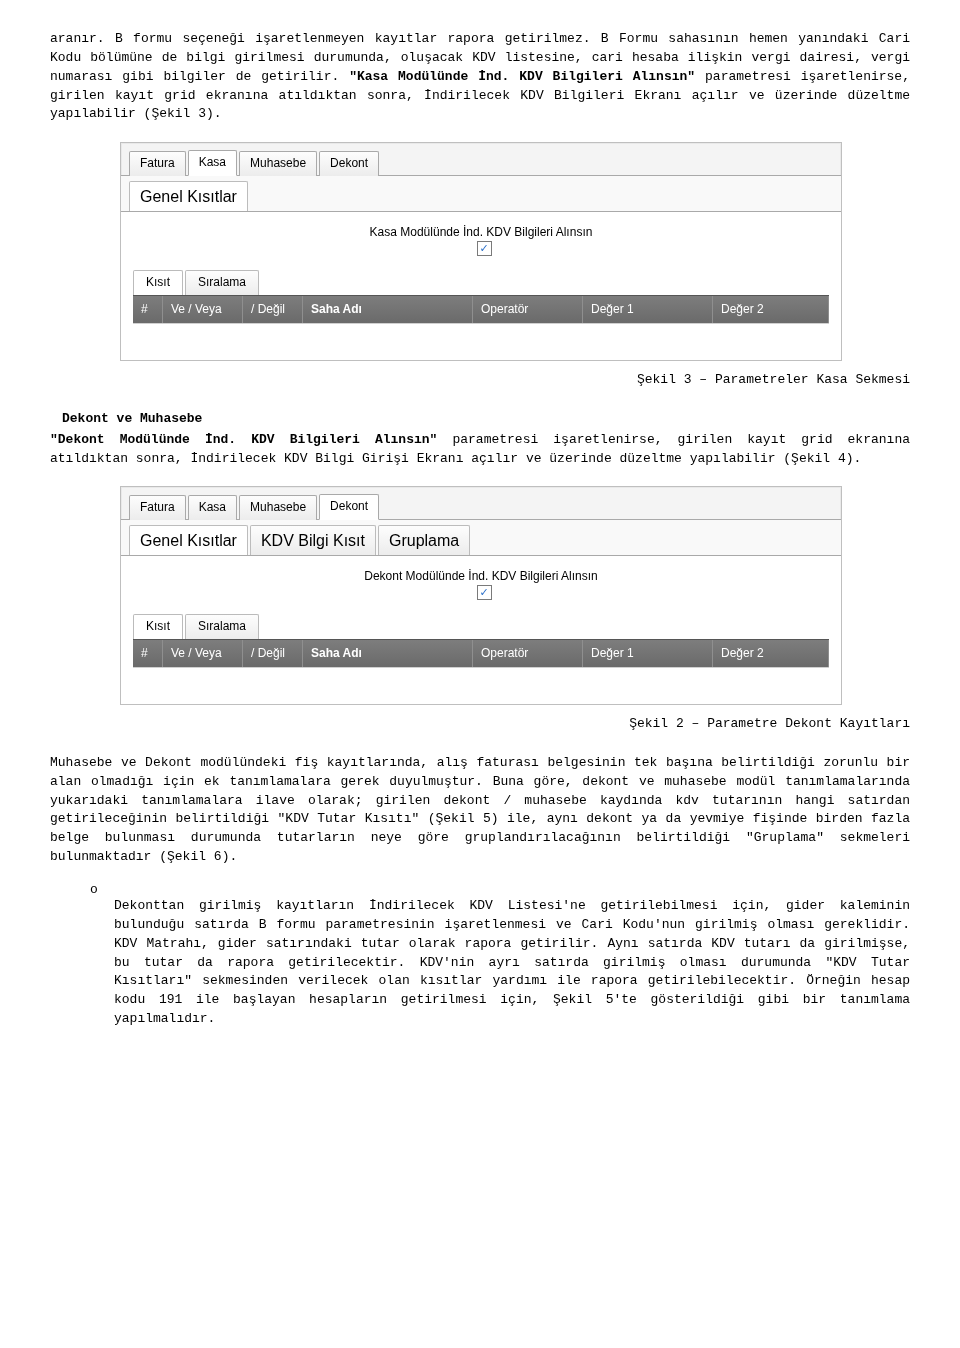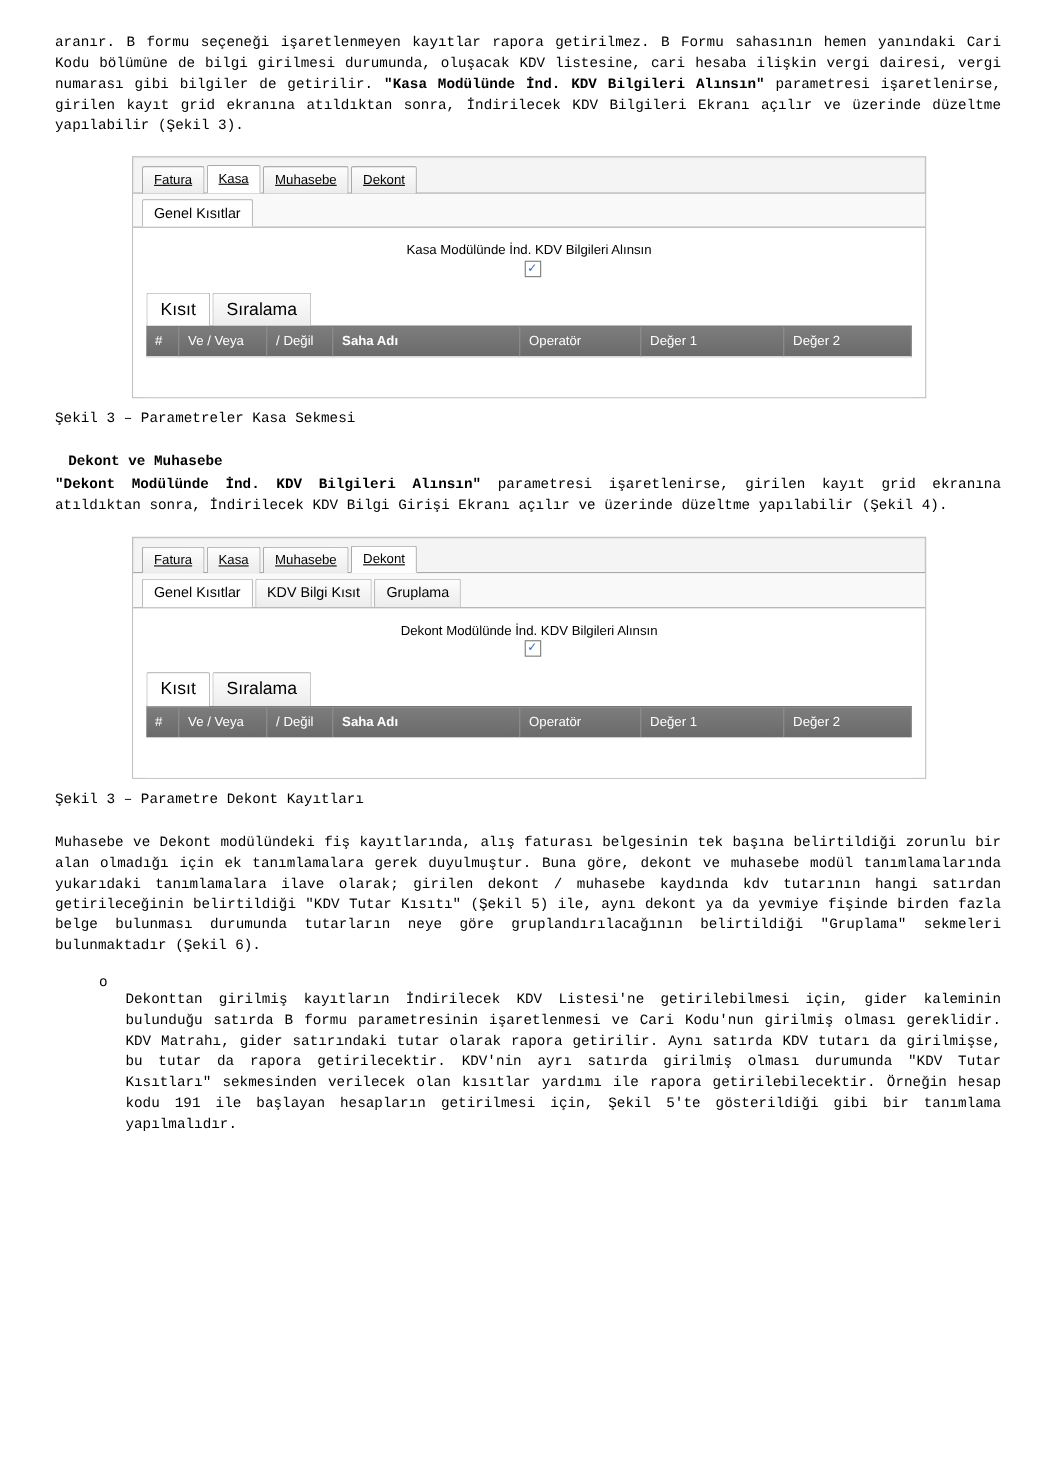--- a/index.html
+++ b/index.html
@@ -16,21 +16,21 @@
   .para {
     text-align: justify;
     margin: 0 0 14px 0;
   }
   .bold { font-weight: bold; }
   .figure {
     margin: 18px auto 10px auto;
     width: 720px;
   }
   .caption {
-    text-align: left;
+    text-align: right;
     margin: 10px 0 20px 0;
   }
   .section-head {
     font-weight: bold;
     margin: 6px 0 2px 12px;
   }
   .indent-list {
     margin: 10px 0 0 40px;
   }
   .indent-list .item-row { display: flex; }
@@ -54,41 +54,40 @@
     border: 1px solid #a9a9a9;
     border-bottom: none;
     background: linear-gradient(#fdfdfd,#ececec);
     padding: 3px 10px;
     margin-right: 2px;
     font-family: Tahoma, Arial, sans-serif;
     font-size: 12px;
     border-radius: 2px 2px 0 0;
     position: relative;
     top: 1px;
-    text-decoration: underline;
   }
   .tab.active {
     background: #fff;
     border-bottom: 1px solid #fff;
     z-index: 2;
   }
   .subtab-row {
     display: flex;
     border-top: 1px solid #a9a9a9;
     background: #f9f9f9;
     padding: 5px 8px 0 8px;
   }
   .subtab {
     border: 1px solid #bcbcbc;
     border-bottom: none;
     background: linear-gradient(#fdfdfd,#ececec);
     padding: 3px 10px;
     margin-right: 2px;
     font-family: Tahoma, Arial, sans-serif;
-    font-size: 13px;
+    font-size: 16px;
     border-radius: 2px 2px 0 0;
   }
   .subtab.active {
     background: #fff;
   }
   .form-area {
     border-top: 1px solid #a9a9a9;
     background: #fff;
     padding: 12px 12px 0 12px;
     font-family: Tahoma, Arial, sans-serif;
@@ -116,21 +115,21 @@
     display: flex;
     margin: 6px 0 0 0;
   }
   .inner-tab {
     border: 1px solid #bbb;
     border-bottom: none;
     background: linear-gradient(#fdfdfd,#ededed);
     padding: 3px 12px;
     margin-right: 2px;
     font-family: Tahoma, Arial, sans-serif;
-    font-size: 16px;
+    font-size: 12px;
     border-radius: 2px 2px 0 0;
     text-align: center;
   }
   .inner-tab.active { background:#fff; }
   .grid-head {
     display: flex;
     background: linear-gradient(#7d7d7d,#6a6a6a);
     color: #fff;
     font-family: Tahoma, Arial, sans-serif;
     font-size: 12px;
@@ -232,21 +231,21 @@
         <div class="col c-degil">/ Değil</div>
         <div class="col c-saha">Saha Adı</div>
         <div class="col c-op">Operatör</div>
         <div class="col c-d1">Değer 1</div>
         <div class="col c-d2">Değer 2</div>
       </div>
       <div class="grid-body"></div>
     </div>
   </div>
 </div>
-<p class="caption">Şekil 3 – Parametre Dekont Kayıtları</p>
+<p class="caption">Şekil 2 – Parametre Dekont Kayıtları</p>
 
 <p class="para">Muhasebe ve Dekont modülündeki fiş kayıtlarında, alış faturası belgesinin tek başına belirtildiği zorunlu bir alan olmadığı için ek tanımlamalara gerek duyulmuştur. Buna göre, dekont ve muhasebe modül tanımlamalarında yukarıdaki tanımlamalara ilave olarak; girilen dekont / muhasebe kaydında kdv tutarının hangi satırdan getirileceğinin belirtildiği "KDV Tutar Kısıtı" (Şekil 5) ile, aynı dekont ya da yevmiye fişinde birden fazla belge bulunması durumunda tutarların neye göre gruplandırılacağının belirtildiği "Gruplama" sekmeleri bulunmaktadır (Şekil 6).</p>
 
 <div class="indent-list">
   <div class="item-row">
     <div class="marker">o</div>
     <div class="item-body">Dekonttan girilmiş kayıtların İndirilecek KDV Listesi'ne getirilebilmesi için, gider kaleminin bulunduğu satırda B formu parametresinin işaretlenmesi ve Cari Kodu'nun girilmiş olması gereklidir. KDV Matrahı, gider satırındaki tutar olarak rapora getirilir.  Aynı satırda KDV tutarı da girilmişse, bu tutar da rapora getirilecektir.  KDV'nin ayrı satırda girilmiş olması durumunda "KDV Tutar Kısıtları" sekmesinden verilecek olan kısıtlar yardımı ile rapora getirilebilecektir. Örneğin hesap kodu 191 ile başlayan hesapların getirilmesi için, Şekil 5'te gösterildiği gibi bir tanımlama yapılmalıdır.</div>
   </div>
 </div>
 

